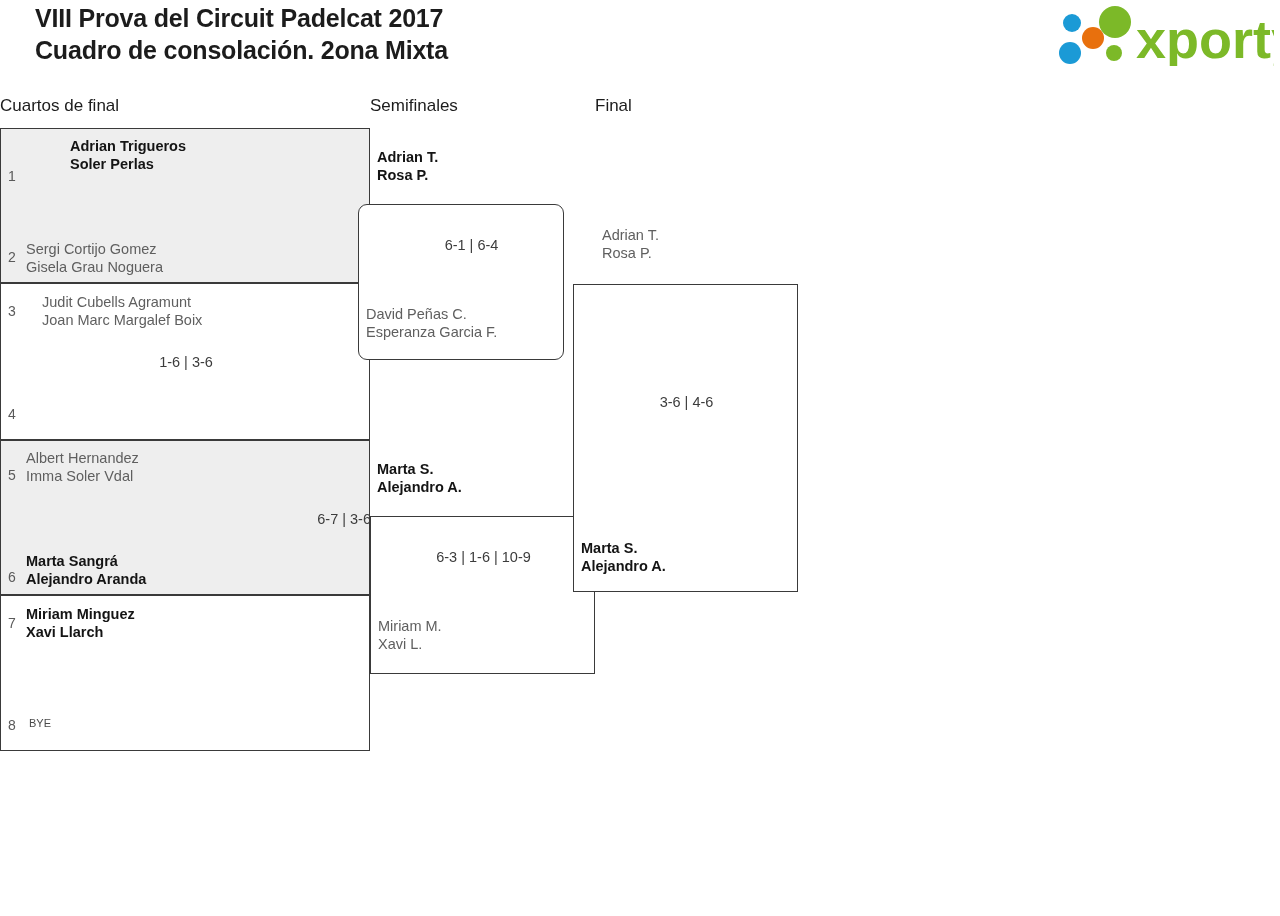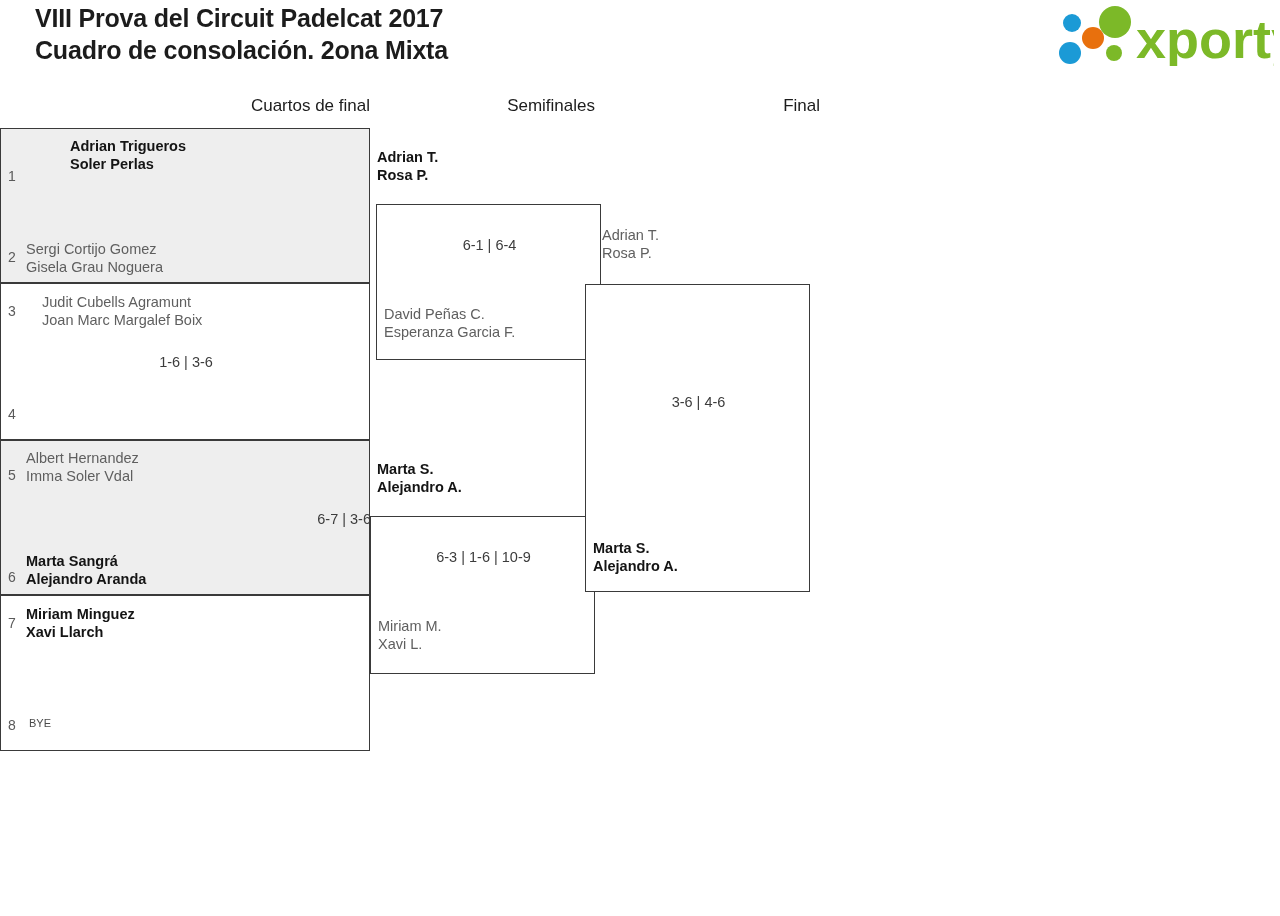--- a/index.html
+++ b/index.html
@@ -36,21 +36,21 @@
     width: 226px; height: 60px;
   }
   .logo svg { display: block; }
 
   
   .round-head {
     position: absolute;
     font-size: 17px;
     font-weight: 400;
     color: #1c1c1c;
-    text-align: right;
+    text-align: left;
     white-space: nowrap;
   }
   .rh-0 { left: 0px;   top: 96px; width: 370px; }
   .rh-1 { left: 370px; top: 96px; width: 225px; }
   .rh-2 { left: 595px; top: 96px; width: 225px; }
 
   
   .match {
     position: absolute;
     border: 1px solid #3a3a3a;
@@ -161,21 +161,21 @@
     <div class="seed" style="left:0px; top:121px;">8</div>
     <div class="bye" style="left:28px; top:121px;">BYE</div>
     <div class="score" style="left:0px; top:70px; width:370px;"></div>
   </div>
 
   <div class="team winner" style="left:377px; top:148px;">
     <span class="ln">Adrian T.</span>
     <span class="ln">Rosa P.</span>
   </div>
 
-  <div class="match plain" style="left:376px; top:204px; width:225px; height:156px;">
+  <div class="match plain" style="left:358px; top:204px; width:206px; height:156px;border-radius:9px;">
     <div class="score" style="left:0px; top:32px; width:225px;">6-1 | 6-4</div>
     <div class="team loser" style="left:7px; top:100px;">
       <span class="ln">David Peñas C.</span>
       <span class="ln">Esperanza Garcia F.</span>
     </div>
   </div>
 
   <div class="team winner" style="left:377px; top:460px;">
     <span class="ln">Marta S.</span>
     <span class="ln">Alejandro A.</span>
@@ -187,21 +187,21 @@
       <span class="ln">Miriam M.</span>
       <span class="ln">Xavi L.</span>
     </div>
   </div>
 
   <div class="team loser" style="left:602px; top:226px;">
     <span class="ln">Adrian T.</span>
     <span class="ln">Rosa P.</span>
   </div>
 
-  <div class="match plain" style="left:585px; top:284px; width:225px; height:308px;">
+  <div class="match plain" style="left:573px; top:284px; width:225px; height:308px;">
     <div class="score" style="left:0px; top:109px; width:225px;">3-6 | 4-6</div>
     <div class="team winner" style="left:7px; top:254px;">
       <span class="ln">Marta S.</span>
       <span class="ln">Alejandro A.</span>
     </div>
   </div>
 
 </div>
 
 </body></html>

